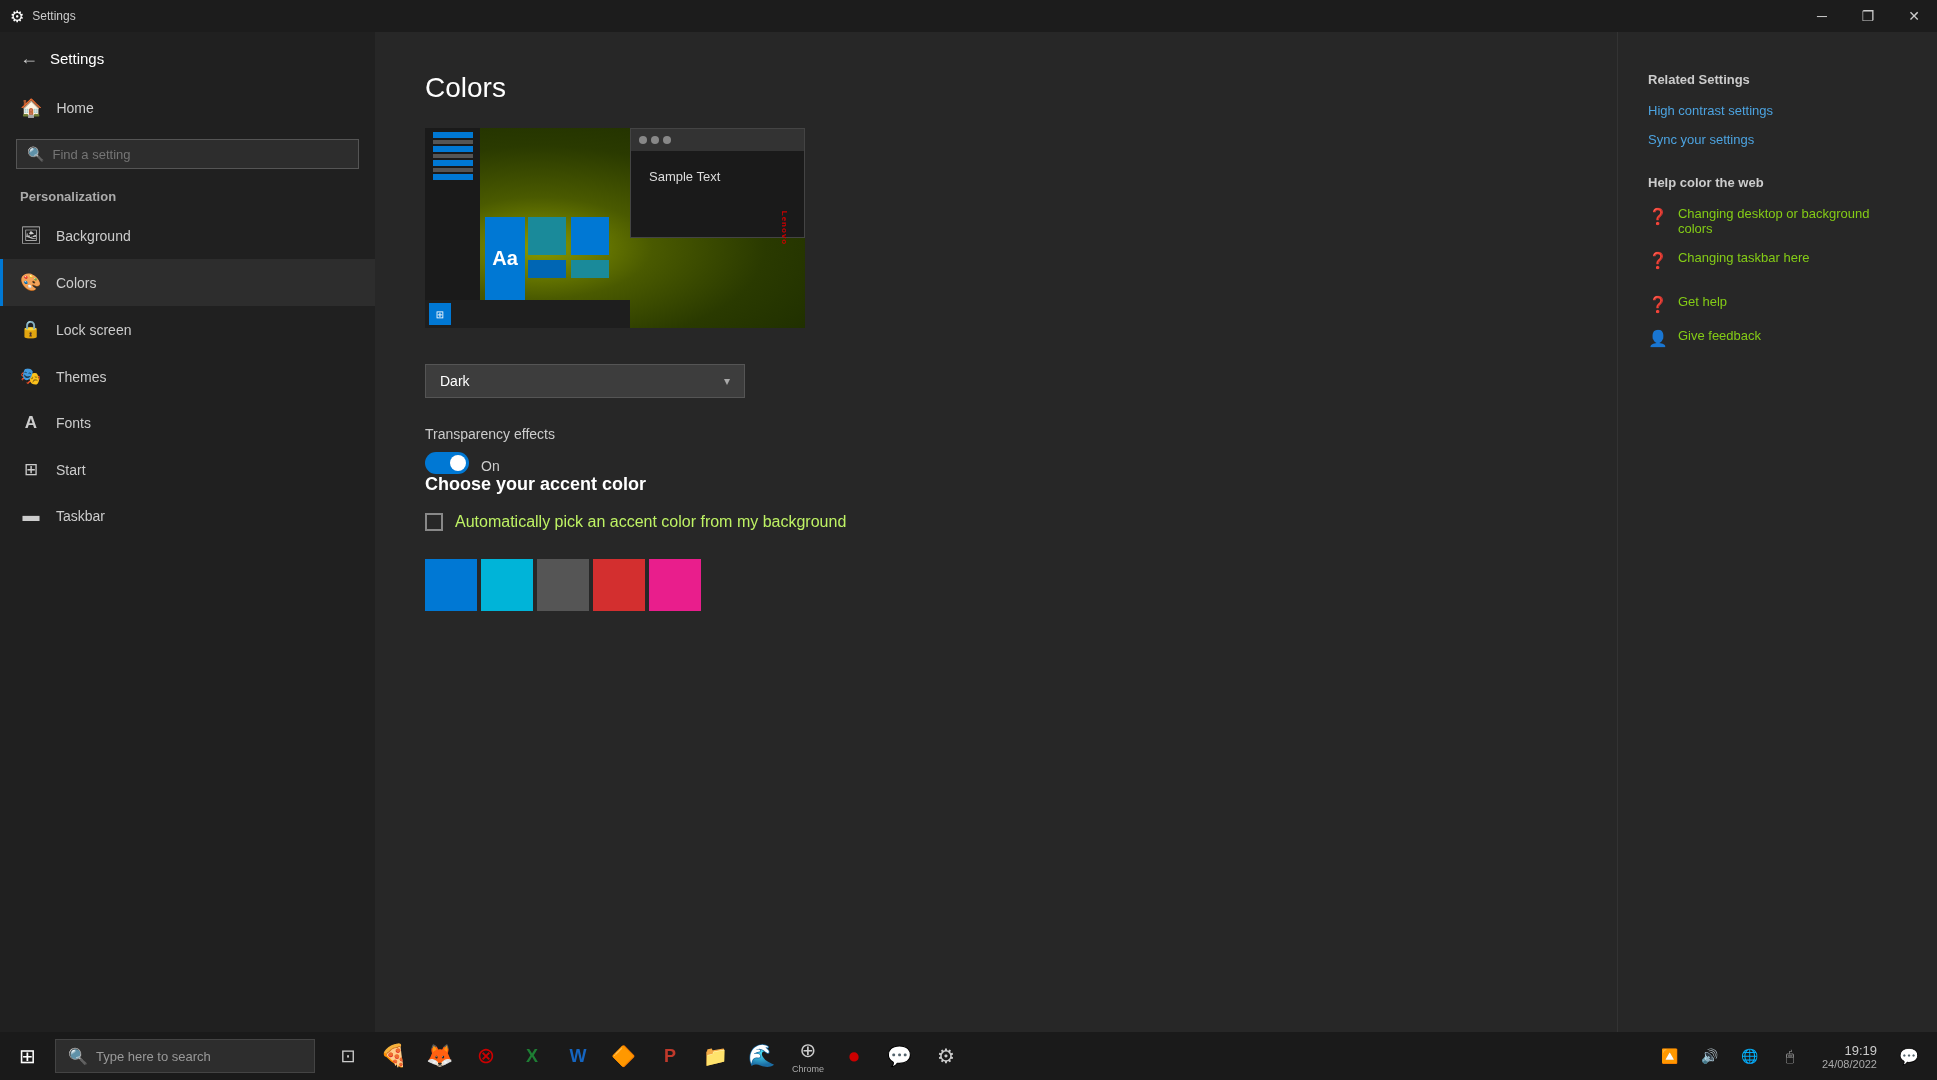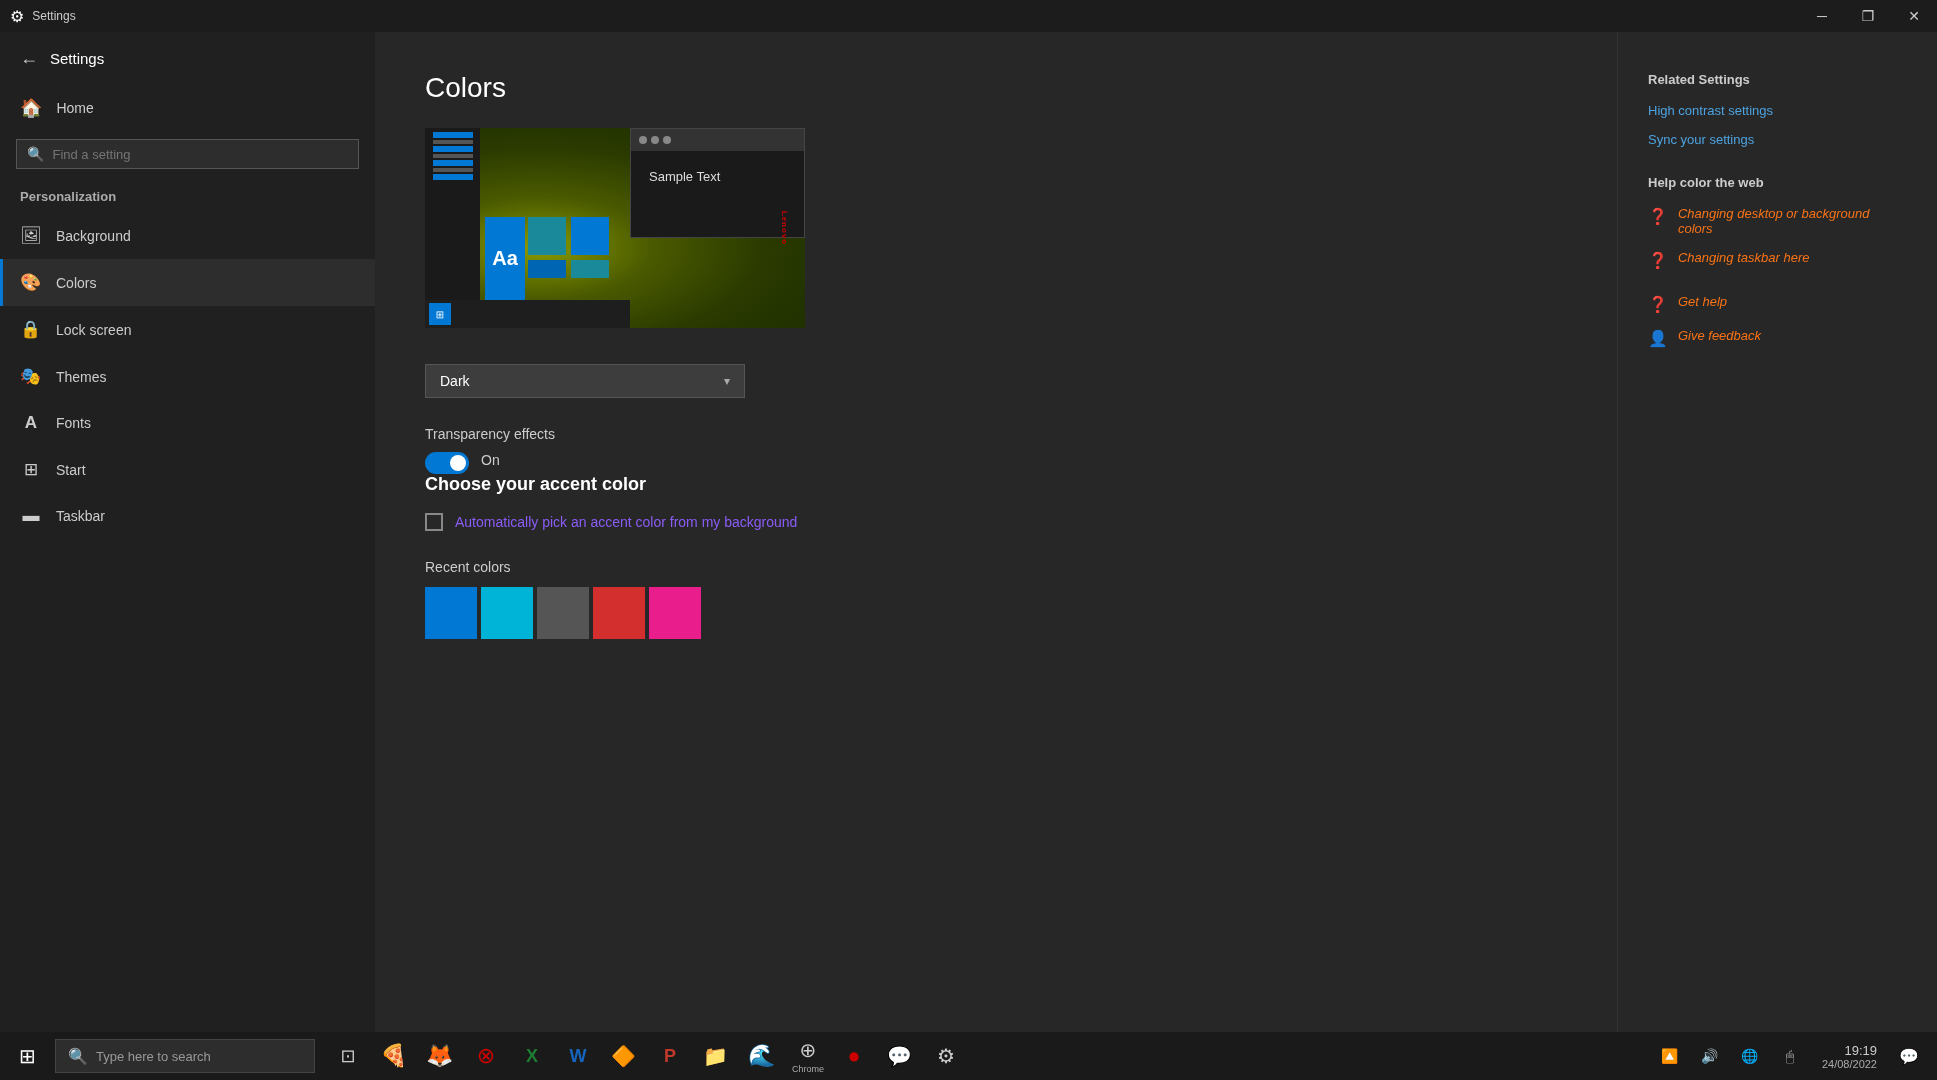--- a/index.html
+++ b/index.html
@@ -295,21 +295,21 @@
     .dropdown-arrow { color: #aaa; font-size: 12px; }
 
     .transparency-section { }
     .transparency-label {
       font-size: 14px;
       color: #cccccc;
       margin-bottom: 10px;
     }
     .toggle-row {
       display: flex;
-      align-items: flex-start;
+      align-items: flex-end;
       gap: 12px;
     }
     .toggle {
       width: 44px;
       height: 22px;
       background: #0078d4;
       border-radius: 11px;
       position: relative;
       cursor: pointer;
     }
@@ -341,22 +341,22 @@
       margin-bottom: 28px;
     }
     .checkbox {
       width: 18px; height: 18px;
       border: 2px solid #888;
       background: transparent;
       cursor: pointer;
       flex-shrink: 0;
     }
     .checkbox-label {
-      font-size: 14px;
-      color: #8b5cf6;
+      font-size: 16px;
+      color: #bef264;
     }
 
     .recent-colors-title {
       font-size: 14px;
       color: #cccccc;
       margin-bottom: 12px;
     }
     .color-swatches {
       display: flex;
       gap: 4px;
@@ -401,21 +401,21 @@
     }
 
     .help-row {
       display: flex;
       align-items: flex-start;
       gap: 10px;
       margin-bottom: 14px;
       cursor: pointer;
     }
     .help-icon { font-size: 16px; color: #4ca3e0; margin-top: 1px; }
-    .help-link { color: #f97316; font-size: 13px; font-style: italic; }
+    .help-link { color: #84cc16; font-size: 13px; }
 
     
     .taskbar {
       position: fixed;
       bottom: 0; left: 0; right: 0;
       height: 48px;
       background: #1a1a1a;
       display: flex;
       align-items: center;
       z-index: 100;
@@ -639,21 +639,20 @@
       </div>
     </div>
 
     <h2 class="accent-title">Choose your accent color</h2>
 
     <div class="checkbox-row">
       <div class="checkbox"></div>
       <span class="checkbox-label">Automatically pick an accent color from my background</span>
     </div>
 
-    <div class="recent-colors-title">Recent colors</div>
     <div class="color-swatches">
       <div class="color-swatch" style="background:#0078d4;"></div>
       <div class="color-swatch" style="background:#00b4d8;"></div>
       <div class="color-swatch" style="background:#555555;"></div>
       <div class="color-swatch" style="background:#d32f2f;"></div>
       <div class="color-swatch" style="background:#e91e8c;"></div>
     </div>
   </div>
 
   <div class="right-panel">

